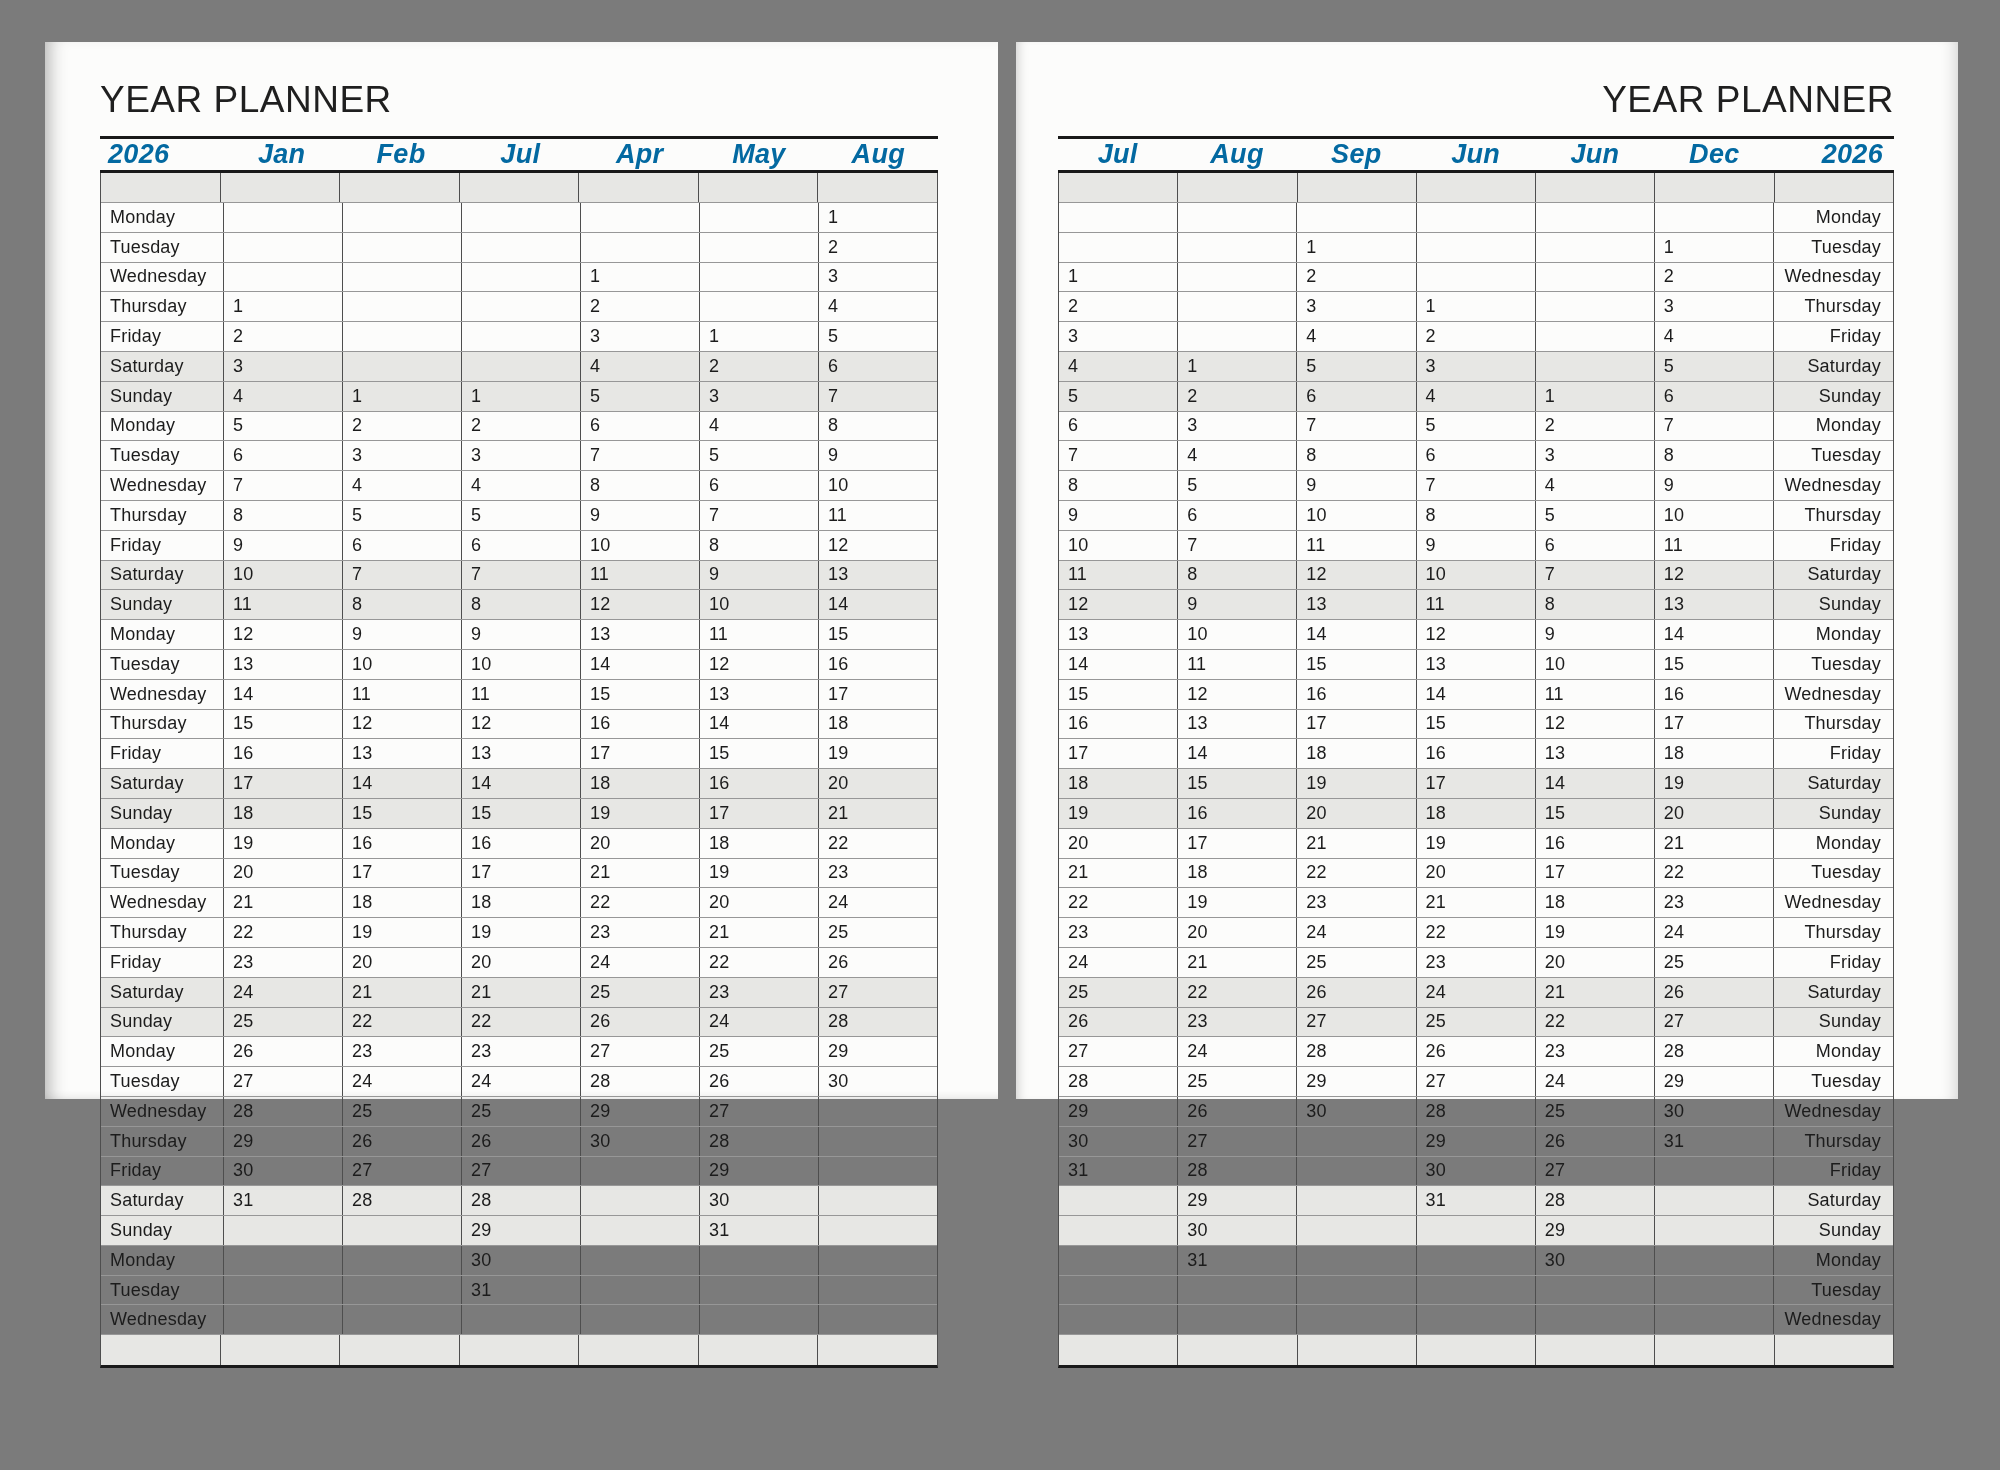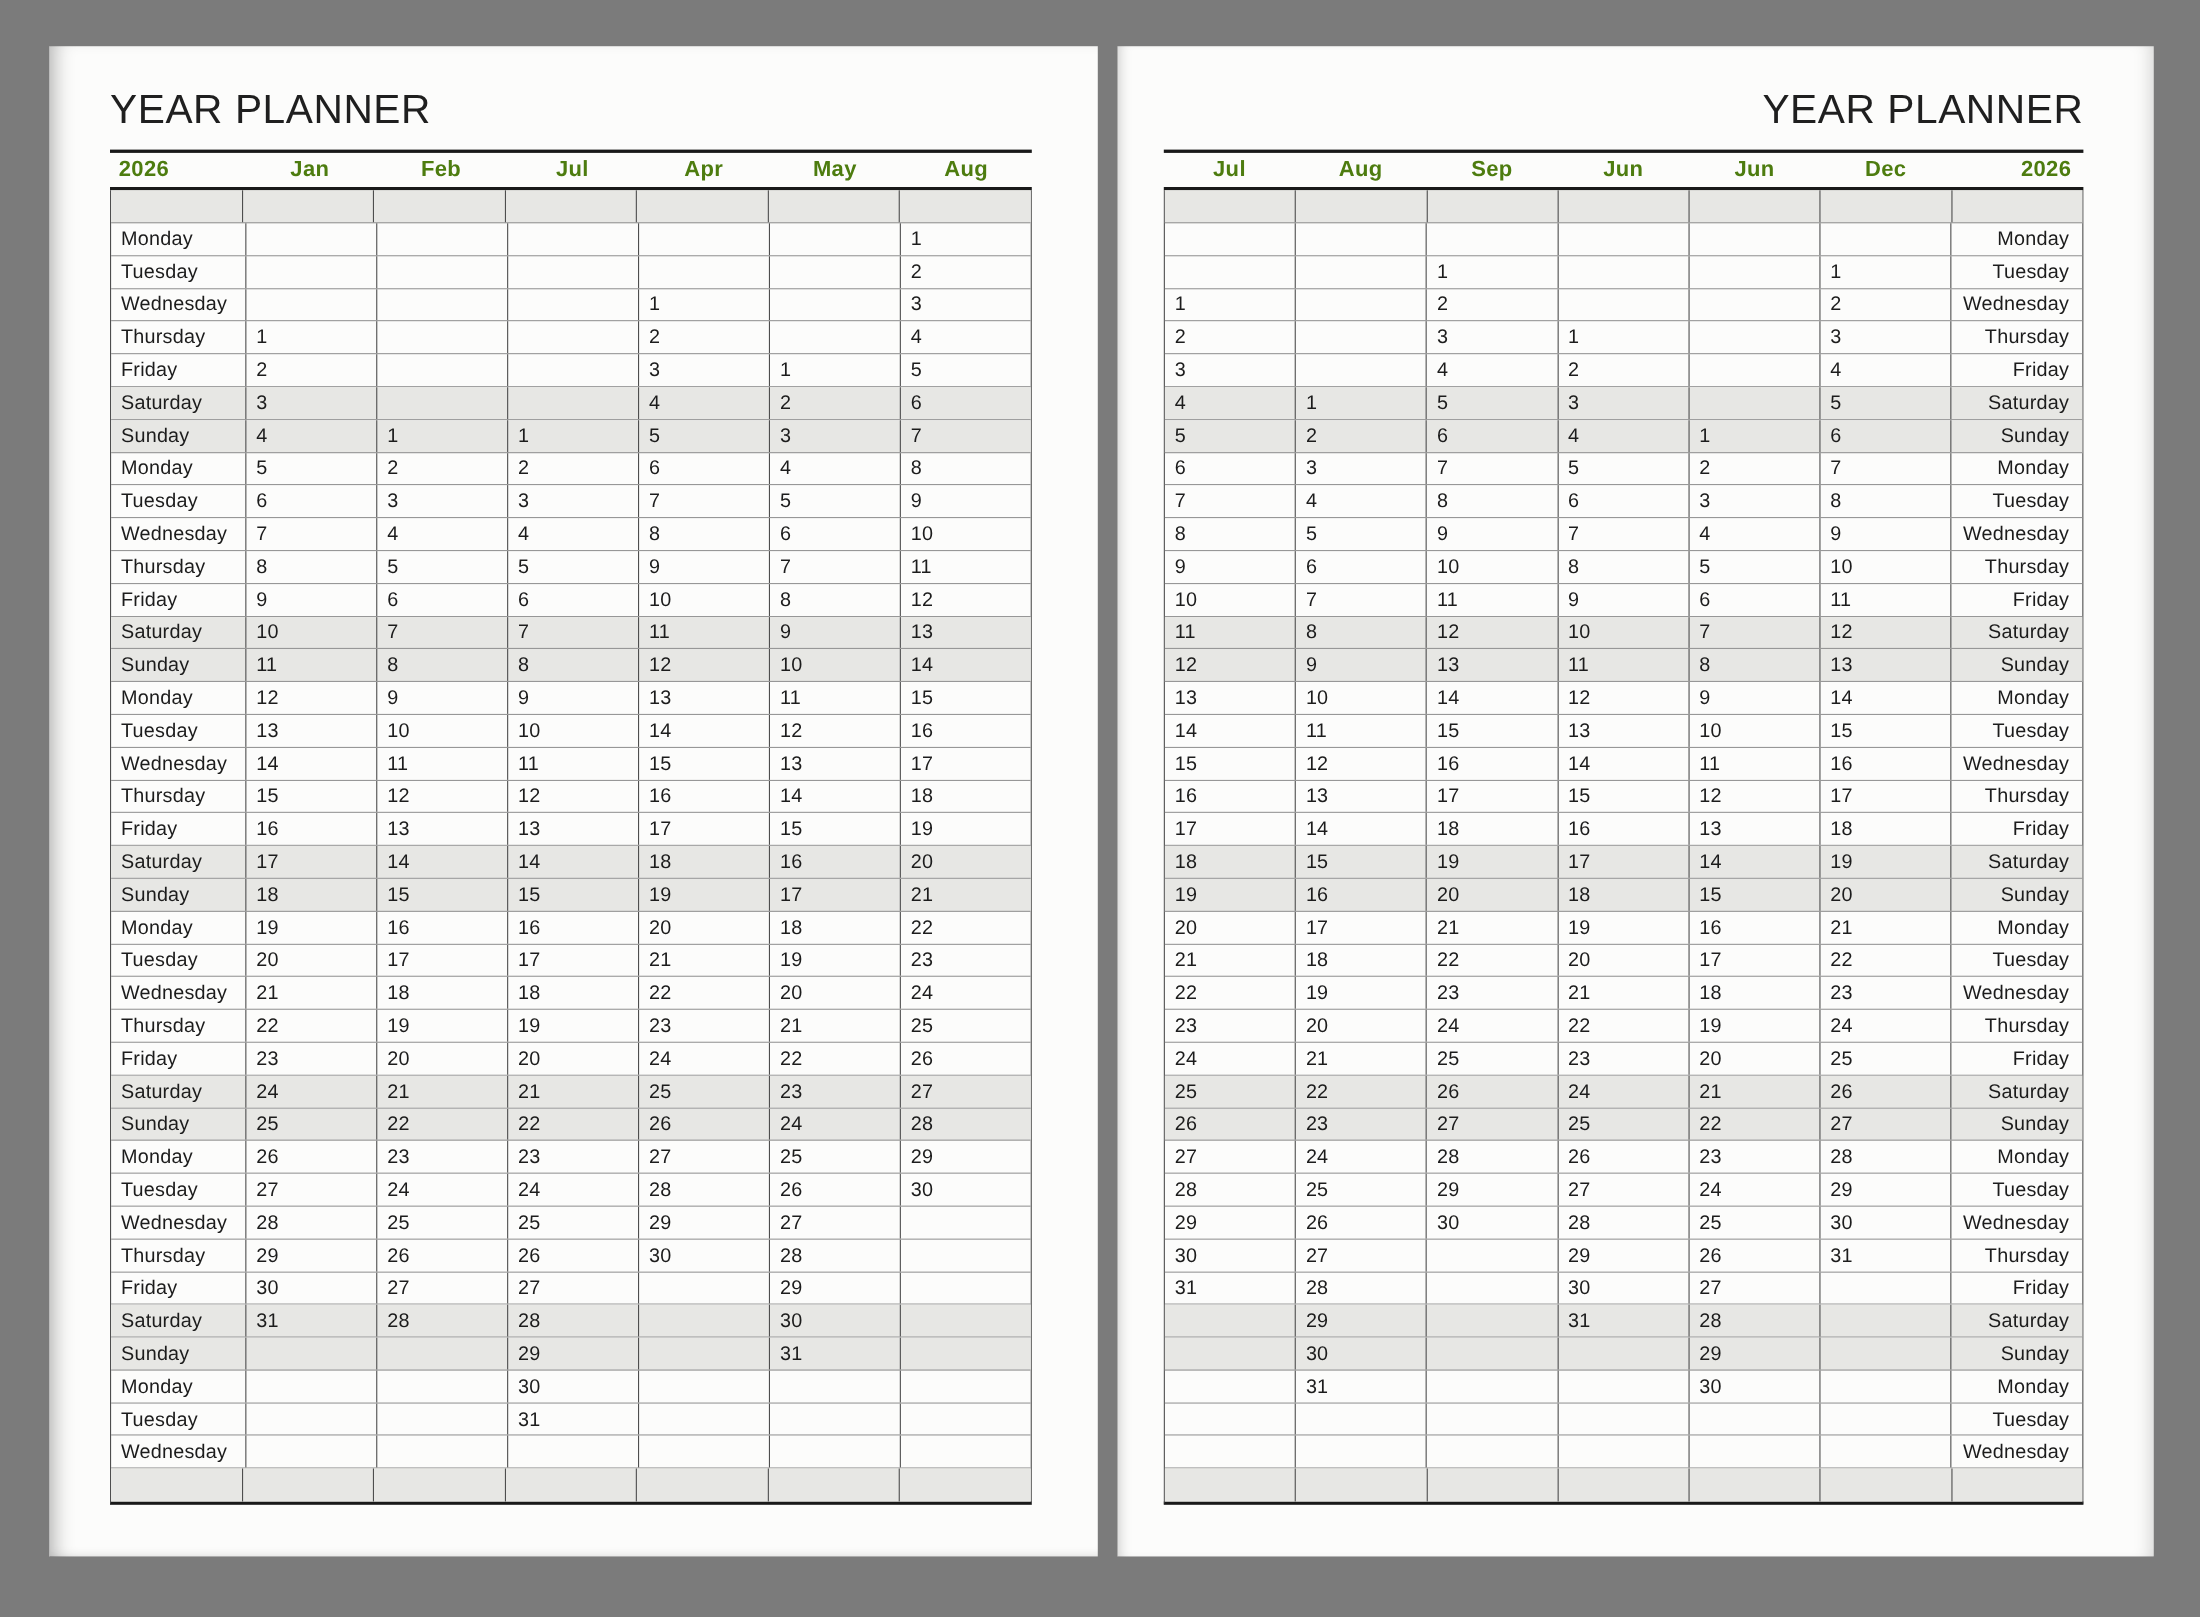--- a/index.html
+++ b/index.html
@@ -16,21 +16,21 @@
   body{
     background:var(--surround);
     font-family:"Liberation Sans", sans-serif;
     position:relative;
     overflow:hidden;
   }
   .canvas{position:absolute;inset:0;}
   .page{
     position:absolute;
     top:42px;
-    height:1373px;
+    height:1057px;
     background:var(--page);
   }
   .page-left{
     left:45px;
     width:953px;
     box-shadow:inset 16px 0 18px -12px rgba(0,0,0,.30), inset 0 -8px 10px -8px rgba(0,0,0,.10);
   }
   .page-right{
     left:1016px;
     width:942px;
@@ -57,25 +57,26 @@
   .header-row{
     display:flex;
     align-items:center;
     height:37px;
     border-top:3px solid var(--thick);
     border-bottom:3px solid var(--thick);
   }
   .hcell{
     flex:1 0 0;
     text-align:center;
-    font-size:20px;
+    font-size:27px;
     font-weight:bold;
     letter-spacing:.3px;
-    color:#4d7c0f;
+    color:#0369a1;
     white-space:nowrap;
+    font-style:italic;
   }
   .page-left .hcell.year{flex:0 0 122px;text-align:left;padding-left:8px;}
   .page-right .hcell.year{flex:0 0 120px;text-align:right;padding-right:11px;}
   .rows{
     border-left:1px solid var(--vline);
     border-right:1px solid var(--vline);
     border-bottom:3px solid var(--thick);
   }
   .row{
     display:flex;

